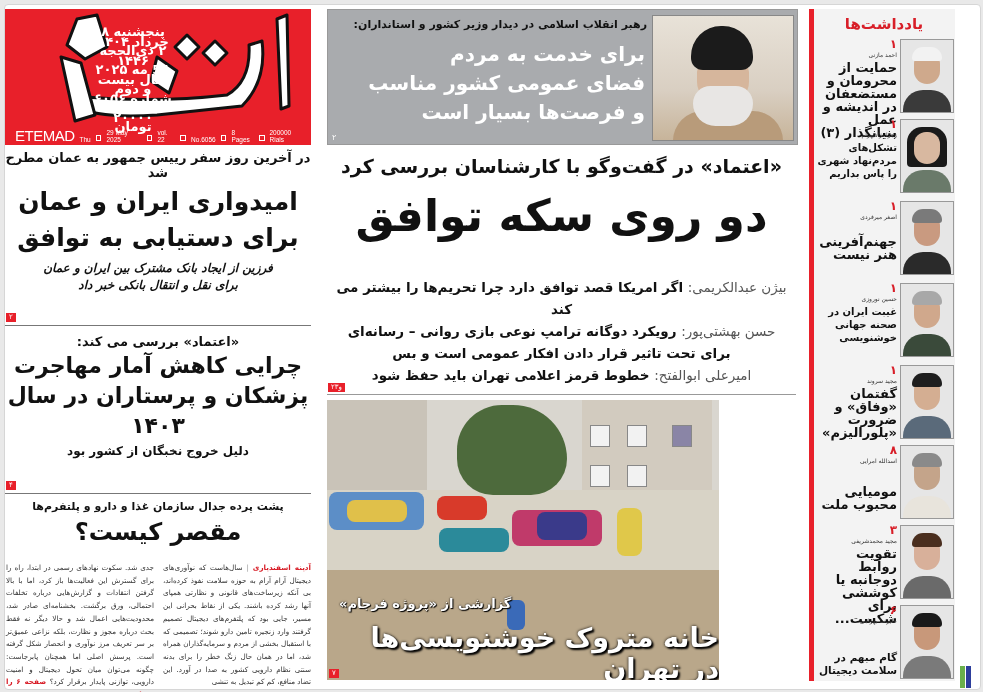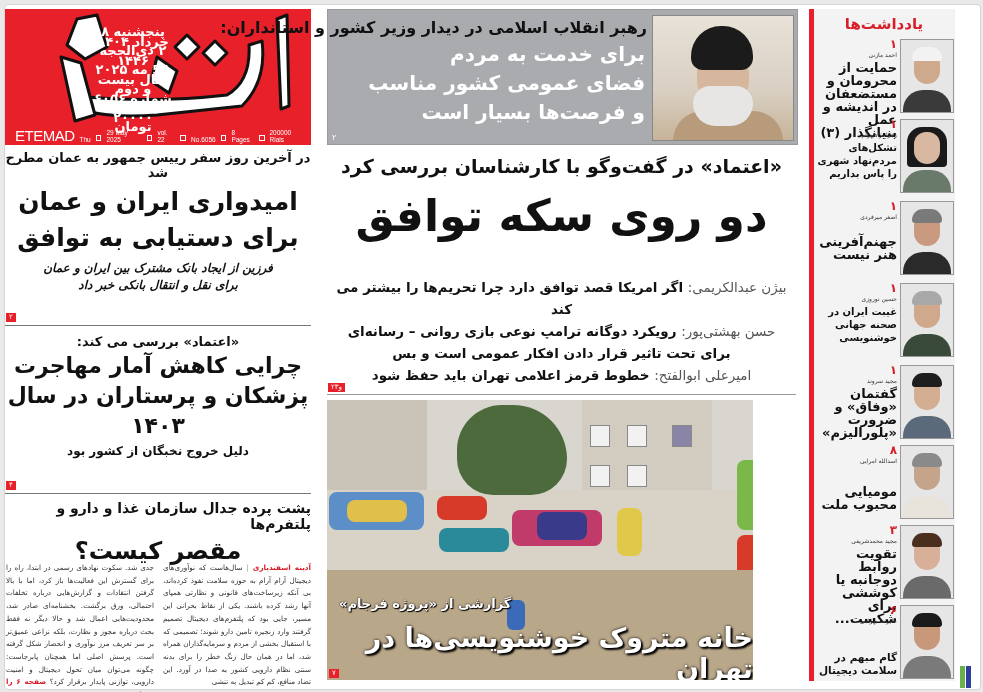--- a/index.html
+++ b/index.html
@@ -42,21 +42,21 @@
     position:absolute; right:3px; top:5px; width:140px; height:124px;
     background:linear-gradient(180deg,#e8e2d8 0%, #d9cfc2 60%, #c7b49a 100%);
     border:1px solid #888; overflow:hidden;
   }
   .leader-photo .turban { position:absolute; left:38px; top:10px; width:62px; height:44px; background:#1b1b1b; border-radius:30px 30px 12px 12px; }
   .leader-photo .face { position:absolute; left:44px; top:46px; width:52px; height:40px; background:#d6b69c; border-radius:10px 10px 20px 20px; }
   .leader-photo .beard { position:absolute; left:40px; top:70px; width:60px; height:40px; background:#e8e6e4; border-radius:20px 20px 26px 26px; }
   .leader-photo .robe { position:absolute; left:20px; top:95px; width:110px; height:40px; background:#b89b7a; border-radius:30px 30px 0 0; }
   .leader-kicker {
     position:absolute; right:150px; top:8px; direction:rtl; text-align:right;
-    color:#111; font-size:16px; font-weight:bold; white-space:nowrap;
+    color:#111; font-size:11px; font-weight:bold; white-space:nowrap;
   }
   .leader-headline {
     position:absolute; right:152px; top:30px; direction:rtl; text-align:right;
     color:#fff; font-size:20px; line-height:29px; font-weight:bold; white-space:nowrap;
   }
   .page-tag-plain { position:absolute; left:4px; bottom:2px; color:#fff; font-size:8px; }
 
   
   .notes {
     position:absolute; left:809px; top:9px; width:146px; height:672px;
@@ -107,21 +107,21 @@
   .main-head {
     position:absolute; left:327px; top:190px; width:469px; text-align:center; direction:rtl;
     font-size:44px; font-weight:bold; color:#111; letter-spacing:-1px;
   }
   .quotes { position:absolute; left:327px; top:276px; width:469px; direction:rtl; text-align:center; }
   .quote { font-size:13.5px; line-height:22px; font-weight:bold; color:#111; }
   .quote .who { font-weight:normal; color:#555; }
 
   
   .photo-main {
-    position:absolute; left:327px; top:400px; width:426px; height:280px; overflow:hidden;
+    position:absolute; left:327px; top:400px; width:392px; height:280px; overflow:hidden;
     background:#c9b99f;
   }
   .pm-sky { position:absolute; left:0; top:0; width:100%; height:100px; background:#d9d6cf; }
   .pm-bldg1 { position:absolute; left:0; top:0; width:100px; height:90px; background:#c9c3b8; }
   .pm-bldg2 { position:absolute; left:255px; top:0; width:130px; height:95px; background:#d2cbbf; }
   .pm-bldg2 .win { position:absolute; width:18px; height:20px; background:#f2f2f2; border:1px solid #888; }
   .pm-tree { position:absolute; left:130px; top:5px; width:110px; height:90px; background:#4d6a3c; border-radius:50px 60px 40px 40px; }
   .pm-wall { position:absolute; left:0; top:90px; width:100%; height:80px; background:#d8d3c6; }
   .graf { position:absolute; border-radius:8px; }
   .pm-ground { position:absolute; left:0; top:170px; width:100%; height:110px; background:#b9a78a; }
@@ -217,21 +217,21 @@
     <div>پزشکان و پرستاران در سال ۱۴۰۳</div>
   </div>
   <div class="deck" style="margin-top:2px;">
     <div>دلیل خروج نخبگان از کشور بود</div>
   </div>
 </div>
 <span class="pg-tag" style="left:6px;top:481px;">۴</span>
 <div class="rule" style="left:5px;top:493px;width:306px;"></div>
 
 <div class="story" style="top:500px;">
-  <div class="kicker" style="font-size:14px;text-align:right;">پشت پرده جدال سازمان غذا و دارو و پلتفرم‌ها</div>
+  <div class="kicker" style="font-size:11px;">پشت پرده جدال سازمان غذا و دارو و پلتفرم‌ها</div>
   <div class="big" style="font-size:24px;line-height:34px;margin-top:2px;">مقصر کیست؟</div>
 </div>
 <div class="article-col" style="left:163px;top:562px;width:148px;">
   <span style="color:#d81e28;font-weight:bold;">آدینه اسفندیاری</span>
   <span style="color:#999;"> | </span>
   <span>سال‌هاست که نوآوری‌های دیجیتال آرام آرام به حوزه سلامت نفوذ کرده‌اند، بی آنکه زیرساخت‌های قانونی و نظارتی همپای آنها رشد کرده باشند. یکی از نقاط بحرانی این مسیر، جایی بود که پلتفرم‌های دیجیتال تصمیم گرفتند وارد زنجیره تامین دارو شوند؛ تصمیمی که با استقبال بخشی از مردم و سرمایه‌گذاران همراه شد، اما در همان حال زنگ خطر را برای بدنه سنتی نظام دارویی کشور به صدا در آورد. این تضاد منافع، کم کم تبدیل به تنشی</span>
 </div>
 <div class="article-col" style="left:6px;top:562px;width:148px;">
   <span>جدی شد. سکوت نهادهای رسمی در ابتدا، راه را برای گسترش این فعالیت‌ها باز کرد، اما با بالا گرفتن انتقادات و گزارش‌هایی درباره تخلفات احتمالی، ورق برگشت. بخشنامه‌ای صادر شد، محدودیت‌هایی اعمال شد و حالا دیگر نه فقط بحث درباره مجوز و نظارت، بلکه نزاعی عمیق‌تر بر سر تعریف مرز نوآوری و انحصار شکل گرفته است. پرسش اصلی اما همچنان پابرجاست: چگونه می‌توان میان تحول دیجیتال و امنیت دارویی، توازنی پایدار برقرار کرد؟</span>
   <span style="color:#d81e28;font-weight:bold;">صفحه ۶ را بخوانید</span>

